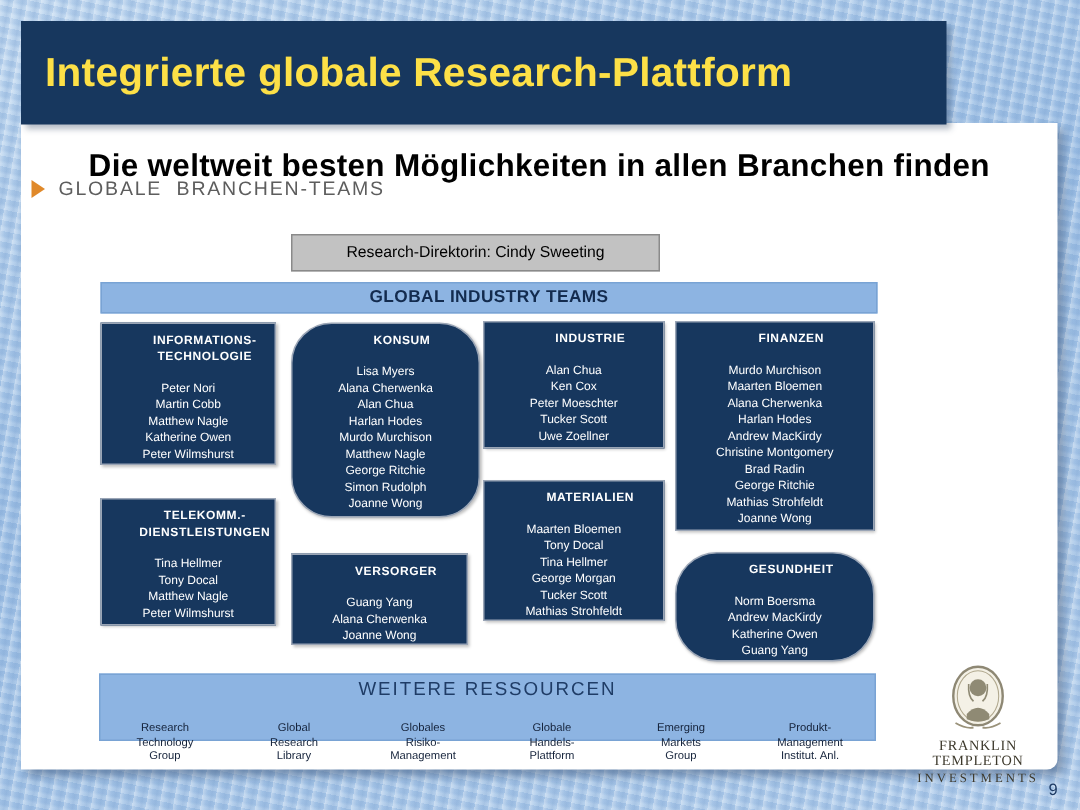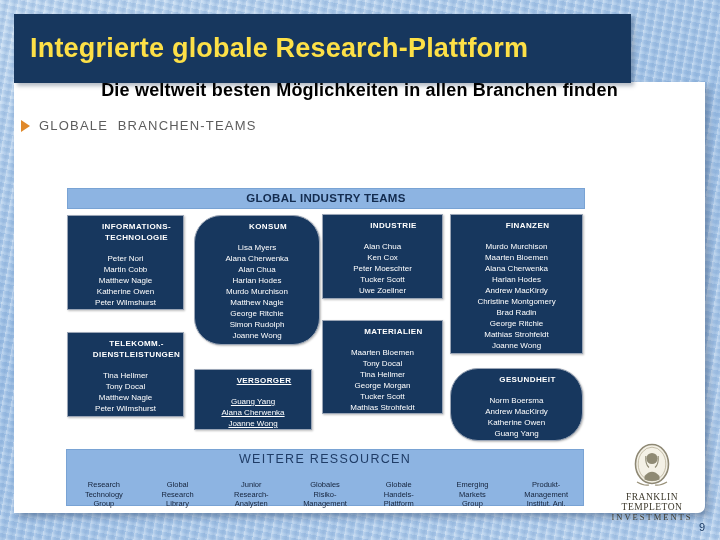--- a/index.html
+++ b/index.html
@@ -19,22 +19,22 @@
   }
   .title-band{
     position:absolute;left:14px;top:14px;width:617px;height:69px;
     background:#17375e;box-shadow:3px 3px 4px rgba(40,60,90,0.35);
   }
   .title-band .title{
     color:#fde047;font-size:27px;font-weight:bold;line-height:69px;
     padding-left:16px;white-space:nowrap;letter-spacing:0.2px;
   }
   .subtitle{
-    position:absolute;left:24px;top:80px;width:671px;text-align:center;
-    font-size:18px;font-weight:bold;color:#000000;letter-spacing:0.2px;
+    position:absolute;left:24px;top:99px;width:671px;text-align:center;
+    font-size:21px;font-weight:bold;color:#000000;letter-spacing:0.2px;
   }
   .section-row{position:absolute;left:21px;top:118px;display:flex;align-items:center;}
   .arrow-icon{
     width:0;height:0;border-top:6px solid transparent;border-bottom:6px solid transparent;
     border-left:9px solid #e0892a;margin-right:9px;
   }
   .section-label{
     font-size:13px;color:#5d5d5d;letter-spacing:1.2px;white-space:pre;
   }
   .director-box{
@@ -50,27 +50,27 @@
   .team-box{
     position:absolute;box-sizing:border-box;background:#17375e;border:1px solid #9aa5b6;
     box-shadow:1px 1px 2px rgba(0,0,0,0.25);
     color:#ffffff;text-align:center;padding-top:5px;
   }
   .team-title{font-size:8px;font-weight:bold;letter-spacing:0.4px;line-height:11px;white-space:pre-line;margin-bottom:10px;padding-left:22px;}
   .team-members{font-size:8px;line-height:11px;white-space:pre-line;}
   .box-informationstechnologie{left:67px;top:215px;width:117px;height:95px;}
   .box-telekomm{left:67px;top:332px;width:117px;height:85px;}
   .box-konsum{left:194px;top:215px;width:126px;height:130px;border-radius:27px;}
-  .box-versorger{left:194px;top:369px;width:118px;height:61px;text-decoration:underline;}
+  .box-versorger{left:194px;top:369px;width:118px;height:61px;}
   .box-industrie{left:322px;top:214px;width:121px;height:85px;}
   .box-materialien{left:322px;top:320px;width:121px;height:94px;}
   .box-finanzen{left:450px;top:214px;width:133px;height:140px;}
   .box-gesundheit{left:450px;top:368px;width:133px;height:73px;border-radius:28px;}
   .resources-panel{
-    position:absolute;left:66px;top:449px;width:518px;height:57px;box-sizing:border-box;
+    position:absolute;left:66px;top:449px;width:518px;height:45px;box-sizing:border-box;
     background:#8db4e2;border:1px solid #79a3d4;
   }
   .resources-title{
     text-align:center;font-size:12.5px;color:#1f3c66;letter-spacing:1.3px;margin-top:2px;
   }
   .resources-items{display:flex;margin-top:14px;}
   .resource-item{
     flex:1;text-align:center;font-size:7.5px;line-height:9.5px;color:#14223a;white-space:pre-line;
   }
   .logo{position:absolute;left:596px;top:443px;width:112px;text-align:center;}
@@ -89,20 +89,21 @@
     <div class="title">Integrierte globale Research-Plattform</div>
   </div>
 
   <div class="subtitle">Die weltweit besten Möglichkeiten in allen Branchen finden</div>
 
   <div class="section-row">
     <span class="arrow-icon"></span>
     <span class="section-label">GLOBALE  BRANCHEN-TEAMS</span>
   </div>
 
+  <div class="director-box">Research-Direktorin: Cindy Sweeting</div>
 
   <div class="git-bar">GLOBAL INDUSTRY TEAMS</div>
 
   <div>
       <div class="team-box box-informationstechnologie">
         <div class="team-title">INFORMATIONS-
 TECHNOLOGIE</div>
         <div class="team-members">Peter Nori
 Martin Cobb
 Matthew Nagle
@@ -176,23 +177,20 @@
 
   <div class="resources-panel">
     <div class="resources-title">WEITERE  RESSOURCEN</div>
     <div class="resources-items">
         <div class="resource-item">Research
 Technology
 Group</div>
         <div class="resource-item">Global
 Research
 Library</div>
-        <div class="resource-item">Junior
-Research-
-Analysten</div>
         <div class="resource-item">Globales
 Risiko-
 Management</div>
         <div class="resource-item">Globale
 Handels-
 Plattform</div>
         <div class="resource-item">Emerging
 Markets
 Group</div>
         <div class="resource-item">Produkt-

